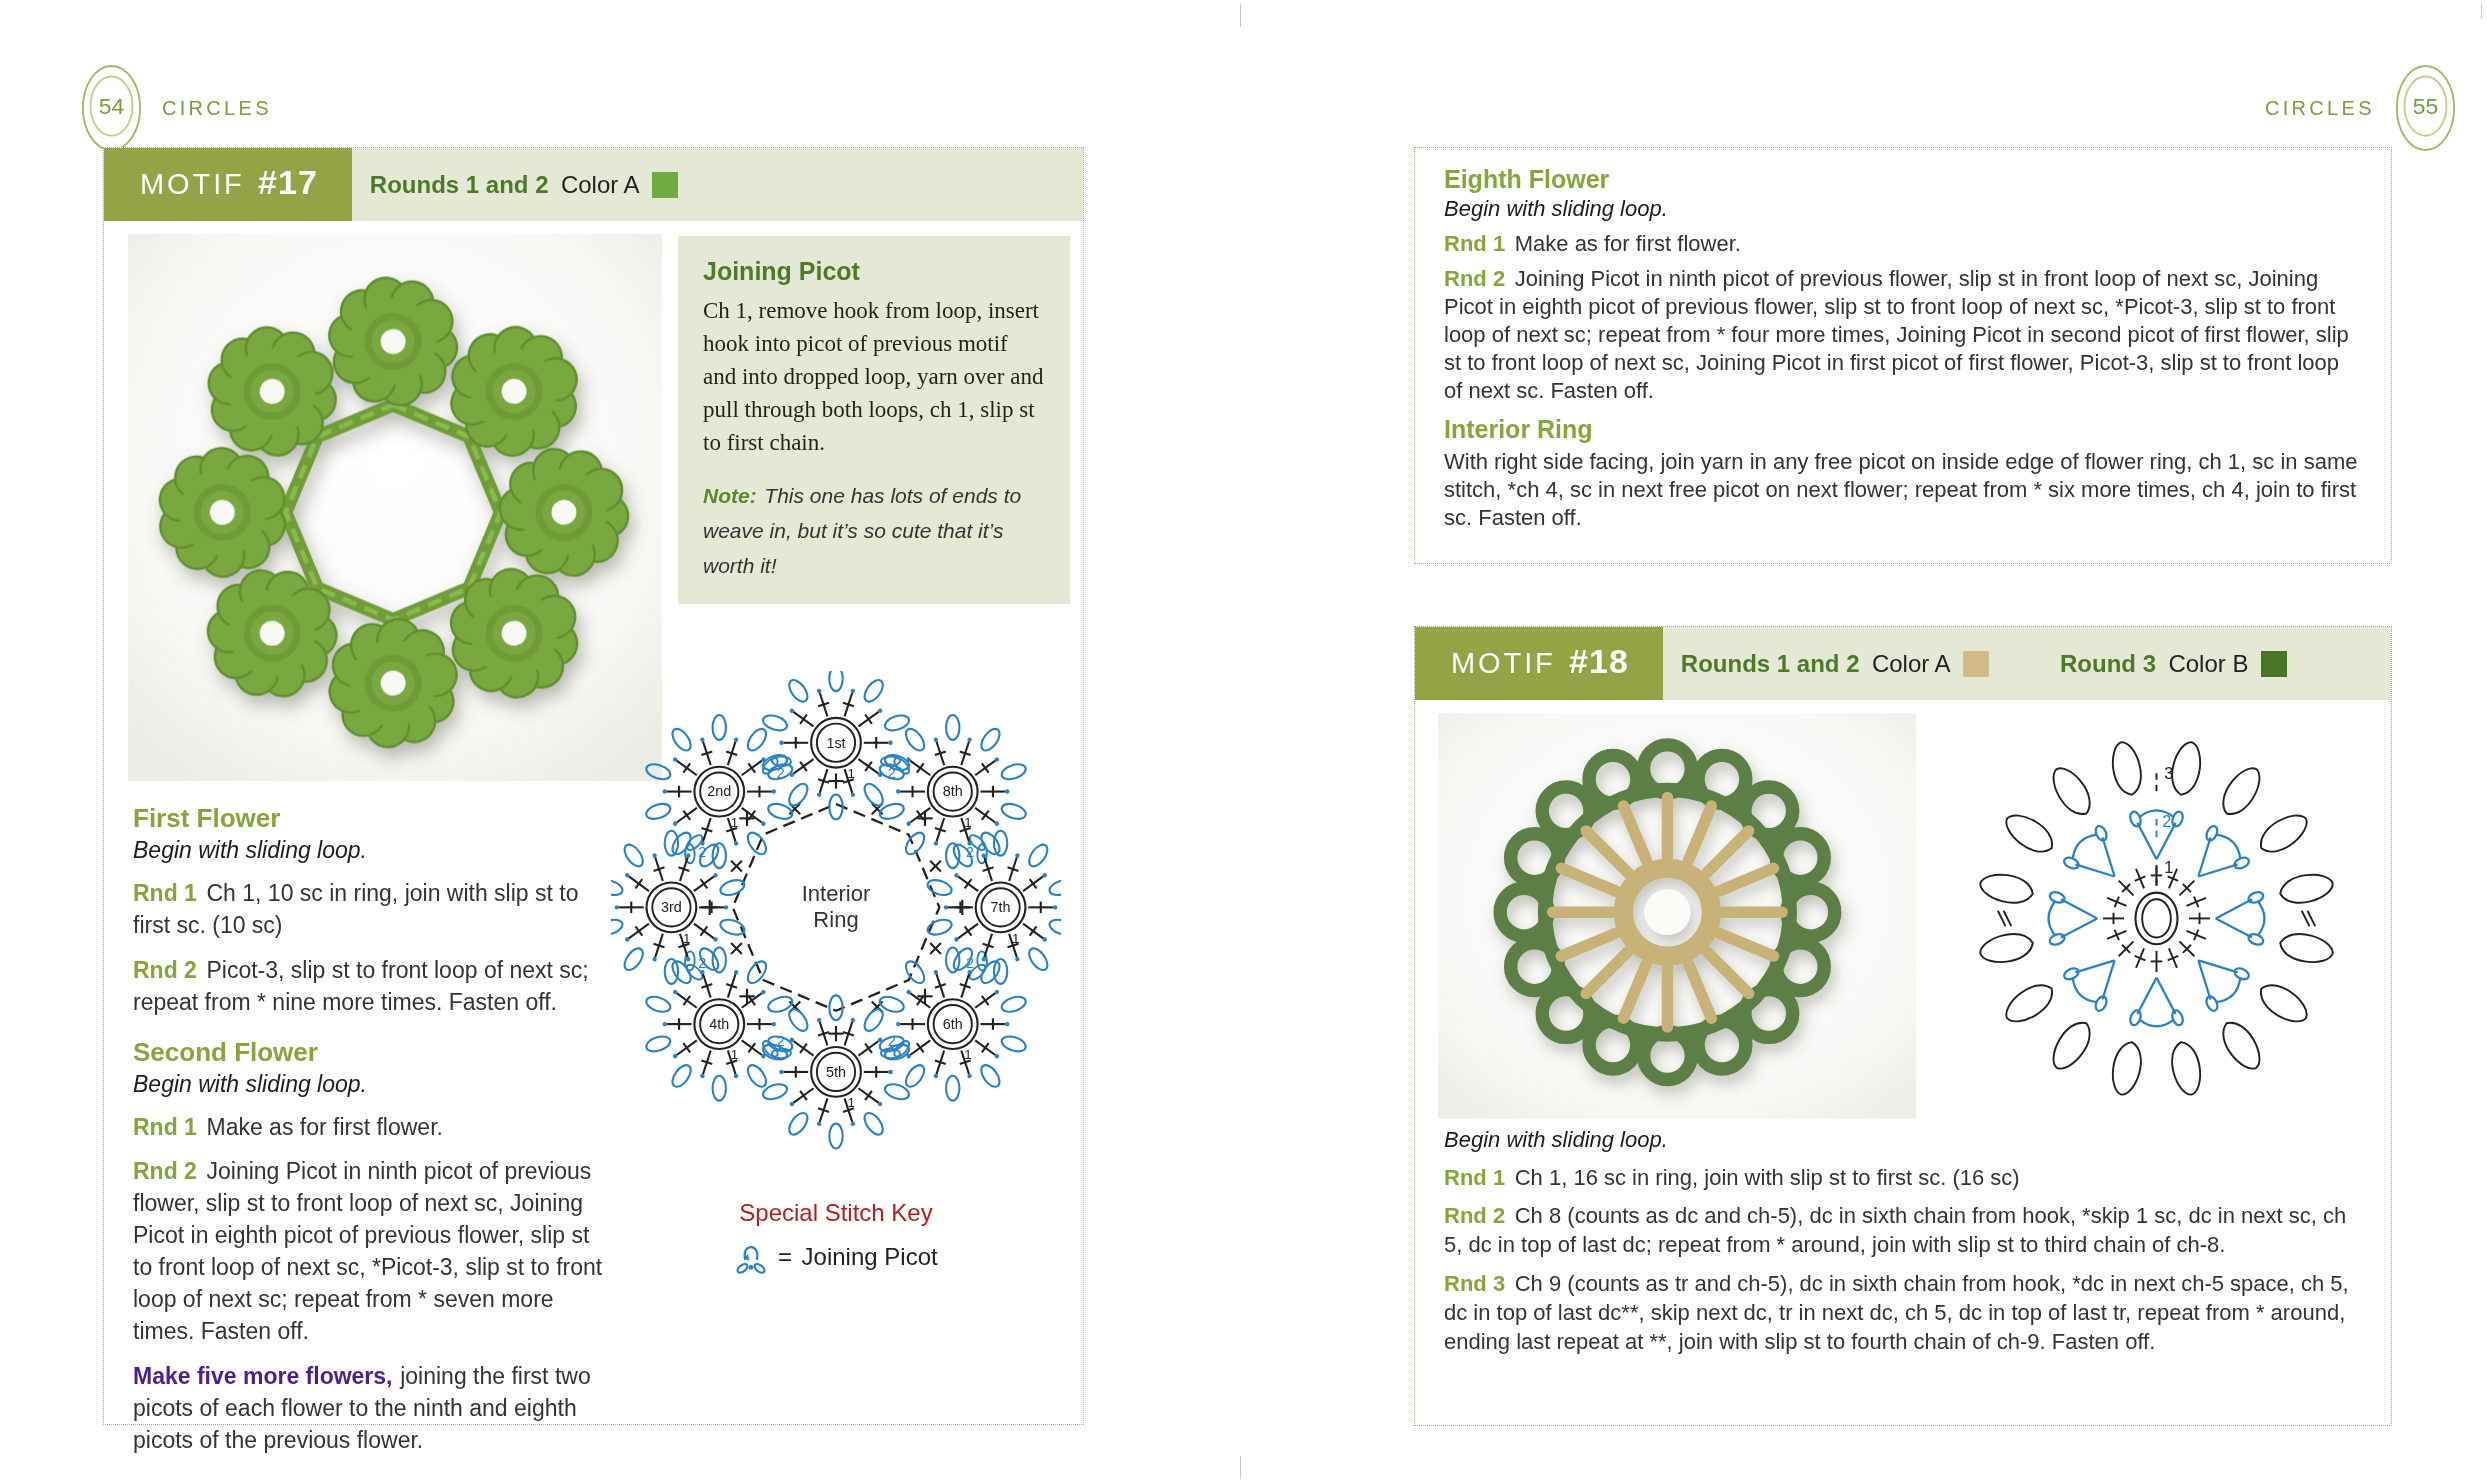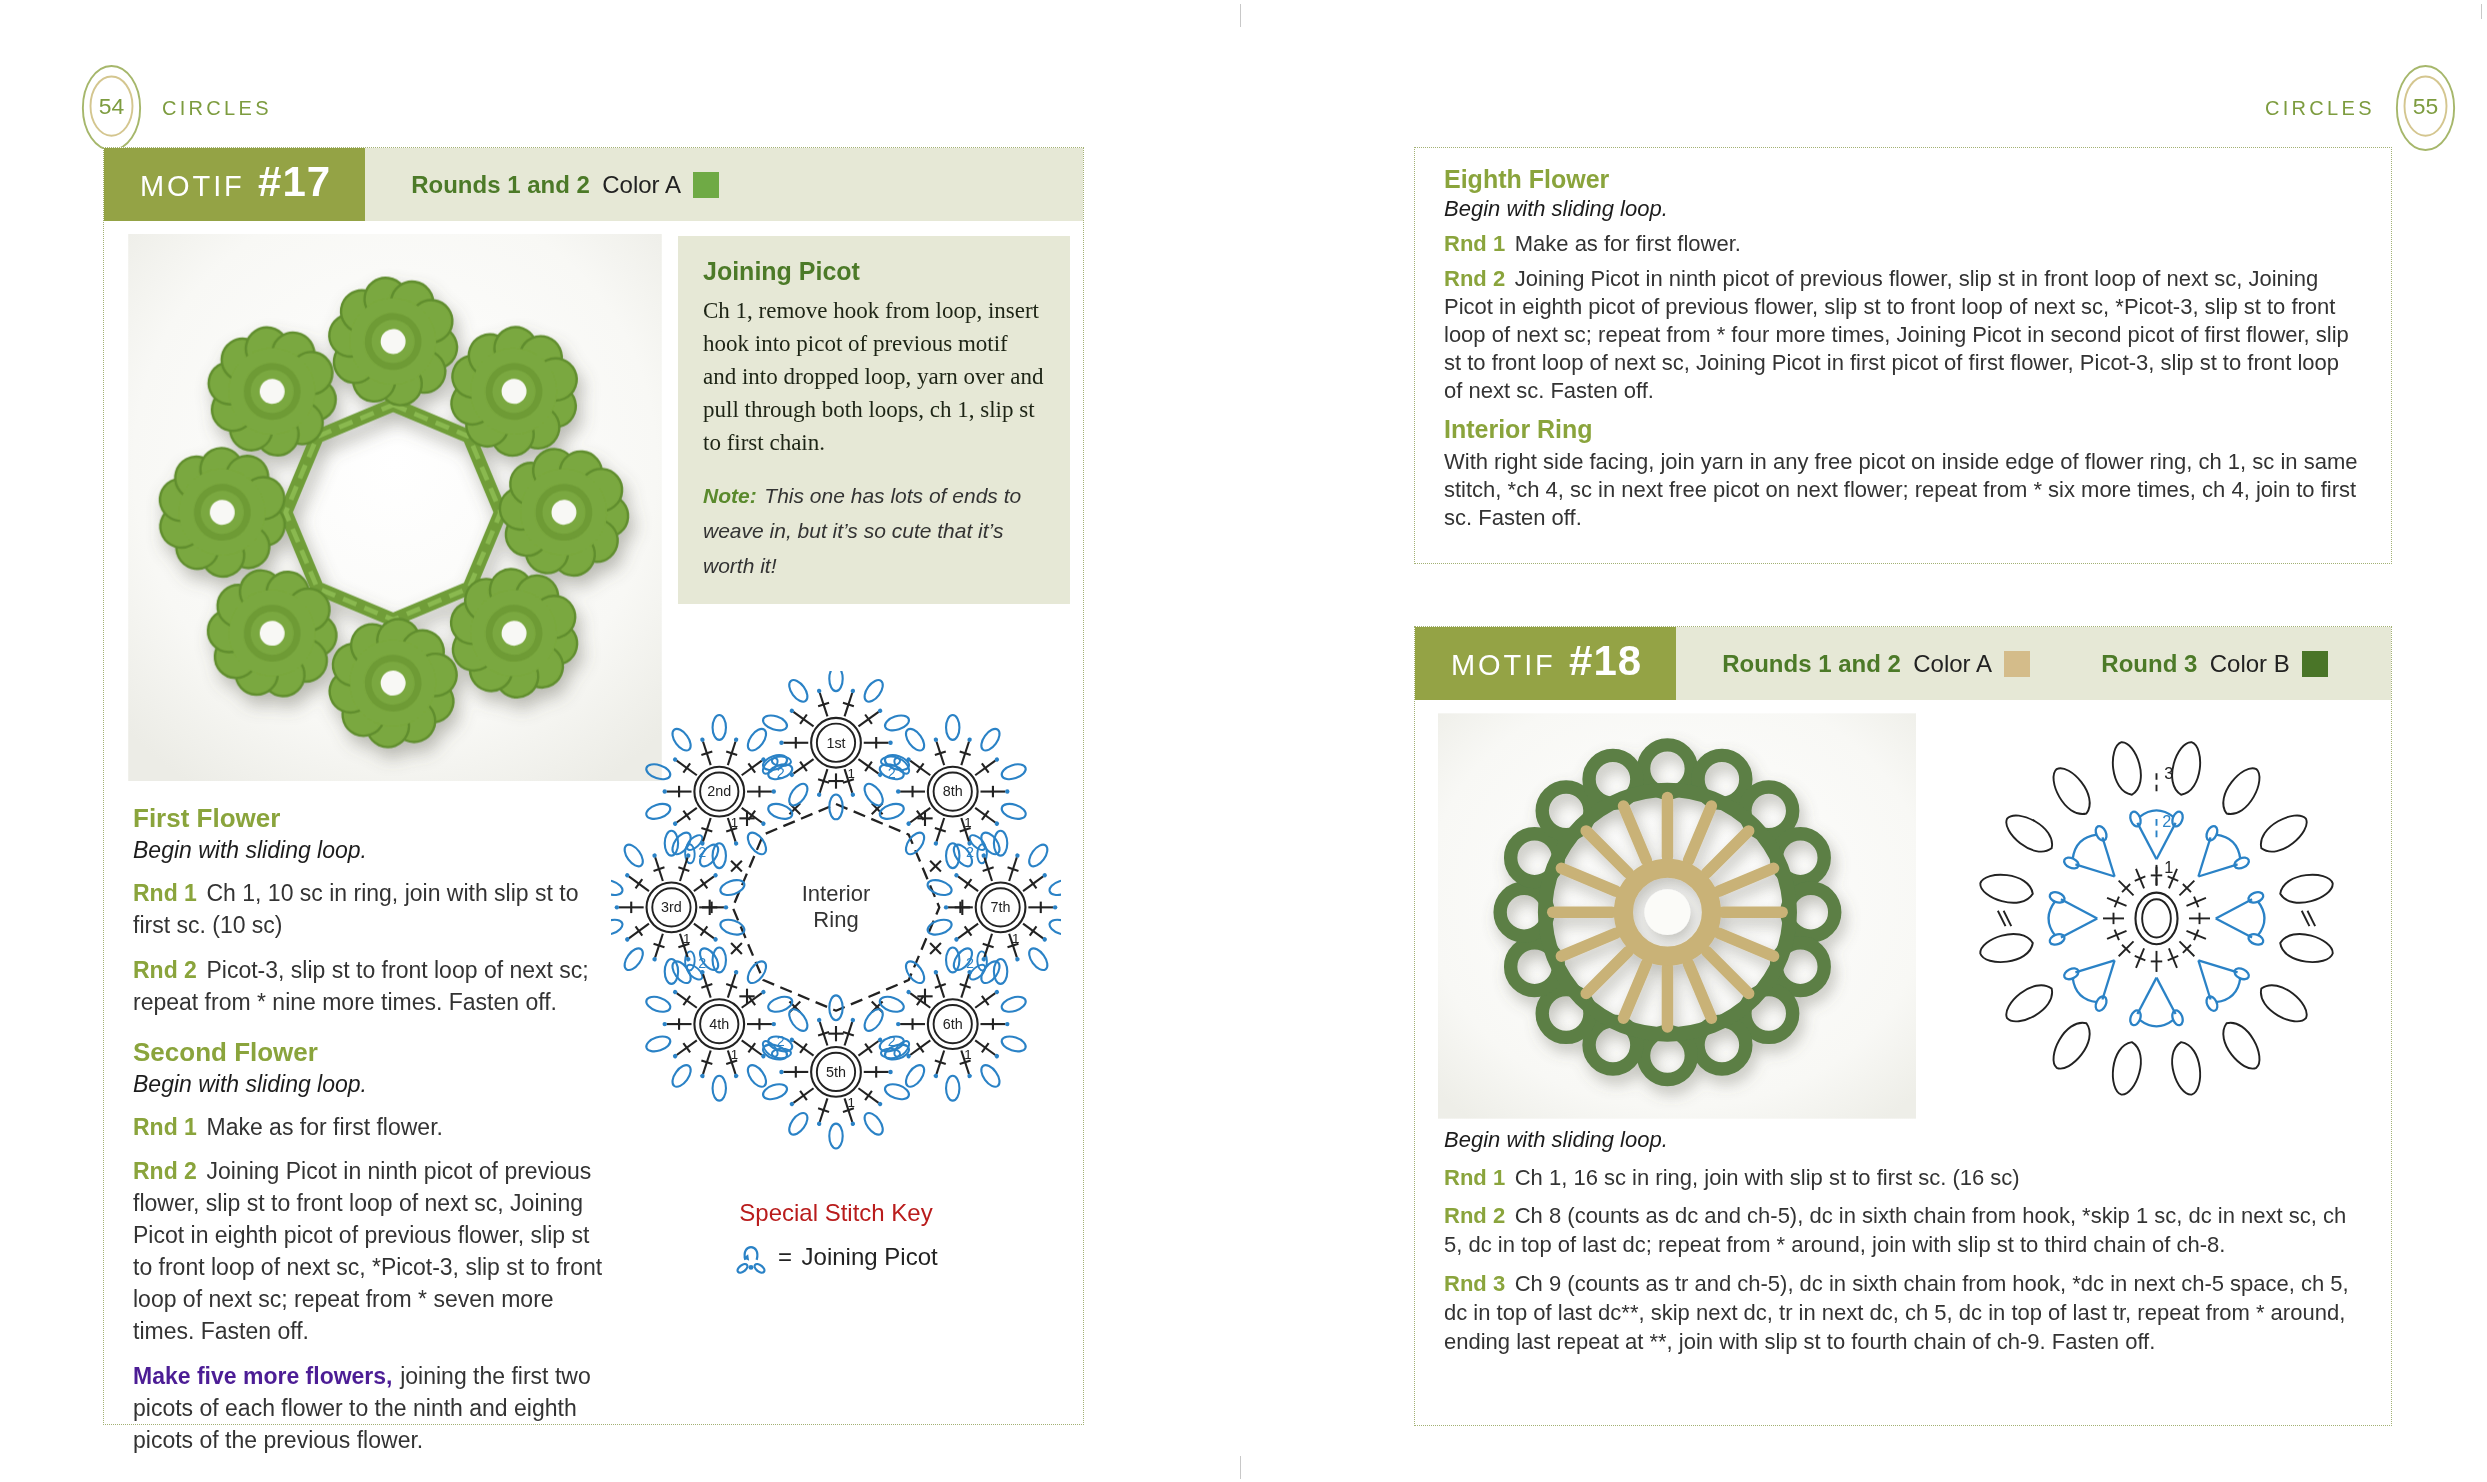--- a/index.html
+++ b/index.html
@@ -8,22 +8,22 @@
   .crop{position:absolute;width:1px;background:#c8c8c8;}
   
   .runhead{position:absolute;display:flex;align-items:center;gap:19px;}
   .runhead .sec{font-size:20px;letter-spacing:3.3px;color:#7d9c3f;font-weight:500;}
   
   .pagebox{position:absolute;border:1px dotted #a3b174;background:#fff;box-sizing:border-box;}
   .banner{display:flex;height:73px;}
   .banner-dark{background:#94a345;color:#fff;display:flex;align-items:baseline;
                padding:13.4px 34px 0 36px;gap:13.4px;flex:0 0 auto;}
   .banner-dark .motif{font-size:29px;letter-spacing:2.9px;font-weight:500;}
-  .banner-dark .num{font-size:42px;font-weight:800;letter-spacing:1px;line-height:42px;}
-  .banner-key{background:#e6e8d6;flex:1;display:flex;align-items:center;padding-left:46px;text-align:center;}
+  .banner-dark .num{font-size:34px;font-weight:800;letter-spacing:1px;line-height:42px;}
+  .banner-key{background:#e6e8d6;flex:1;display:flex;align-items:center;padding-left:18px;text-align:center;}
   .keygrp{display:flex;align-items:center;gap:12.4px;}
   .key-label{font-weight:700;color:#4c7a28;font-size:24px;}
   .key-color{font-size:24px;color:#222;}
   .swatch{width:26px;height:26px;display:block;}
   .pbody{position:absolute;left:0;top:73px;right:0;bottom:0;background:#fff;}
   
   .jpbox{position:absolute;background:#e6e8d6;padding:21px 25px;box-sizing:border-box;}
   .jp-h{font-size:25px;font-weight:700;color:#4c7a28;margin:0 0 7.7px;}
   .jp-body{font-family:"Liberation Serif",serif;font-size:23px;line-height:33px;color:#1d2415;margin:0;}
   .jp-note{font-style:italic;font-size:21px;line-height:35px;color:#333;margin:19px 0 0;}

